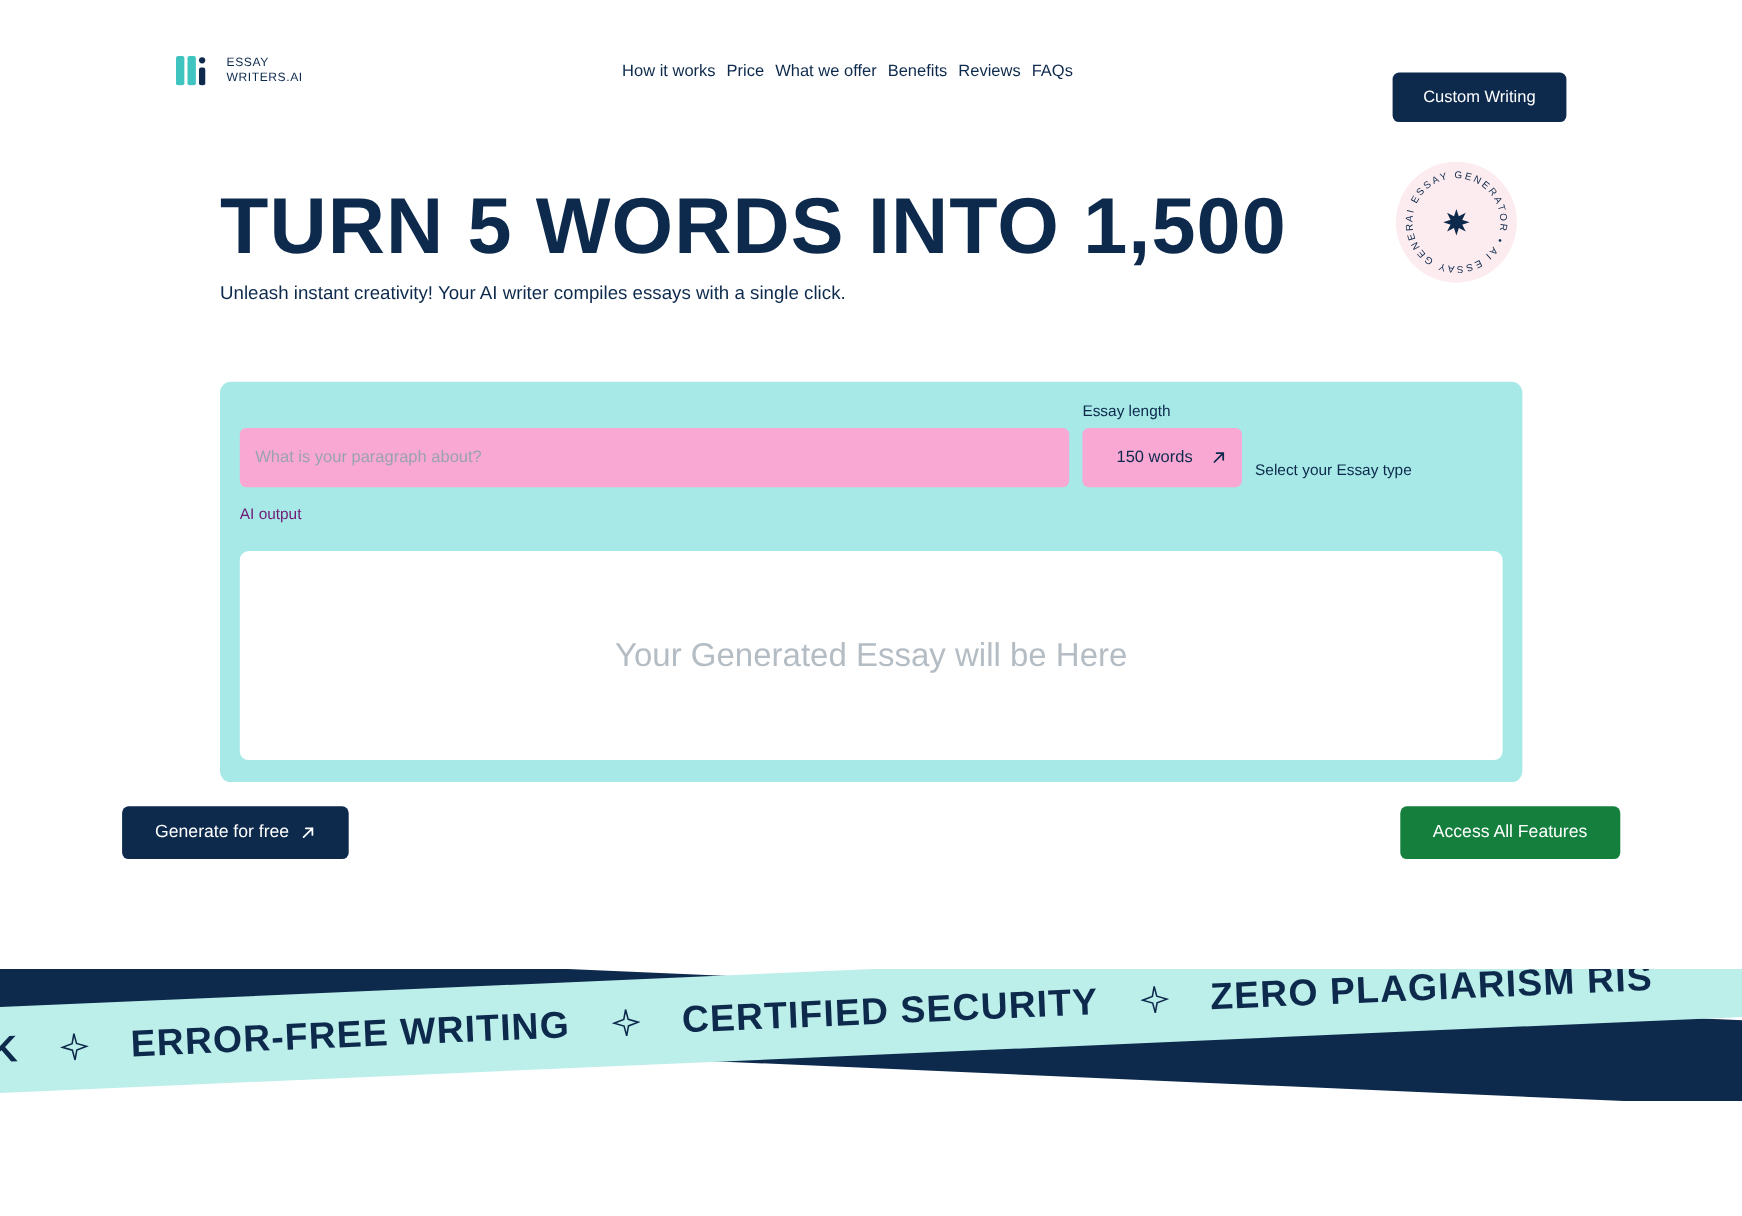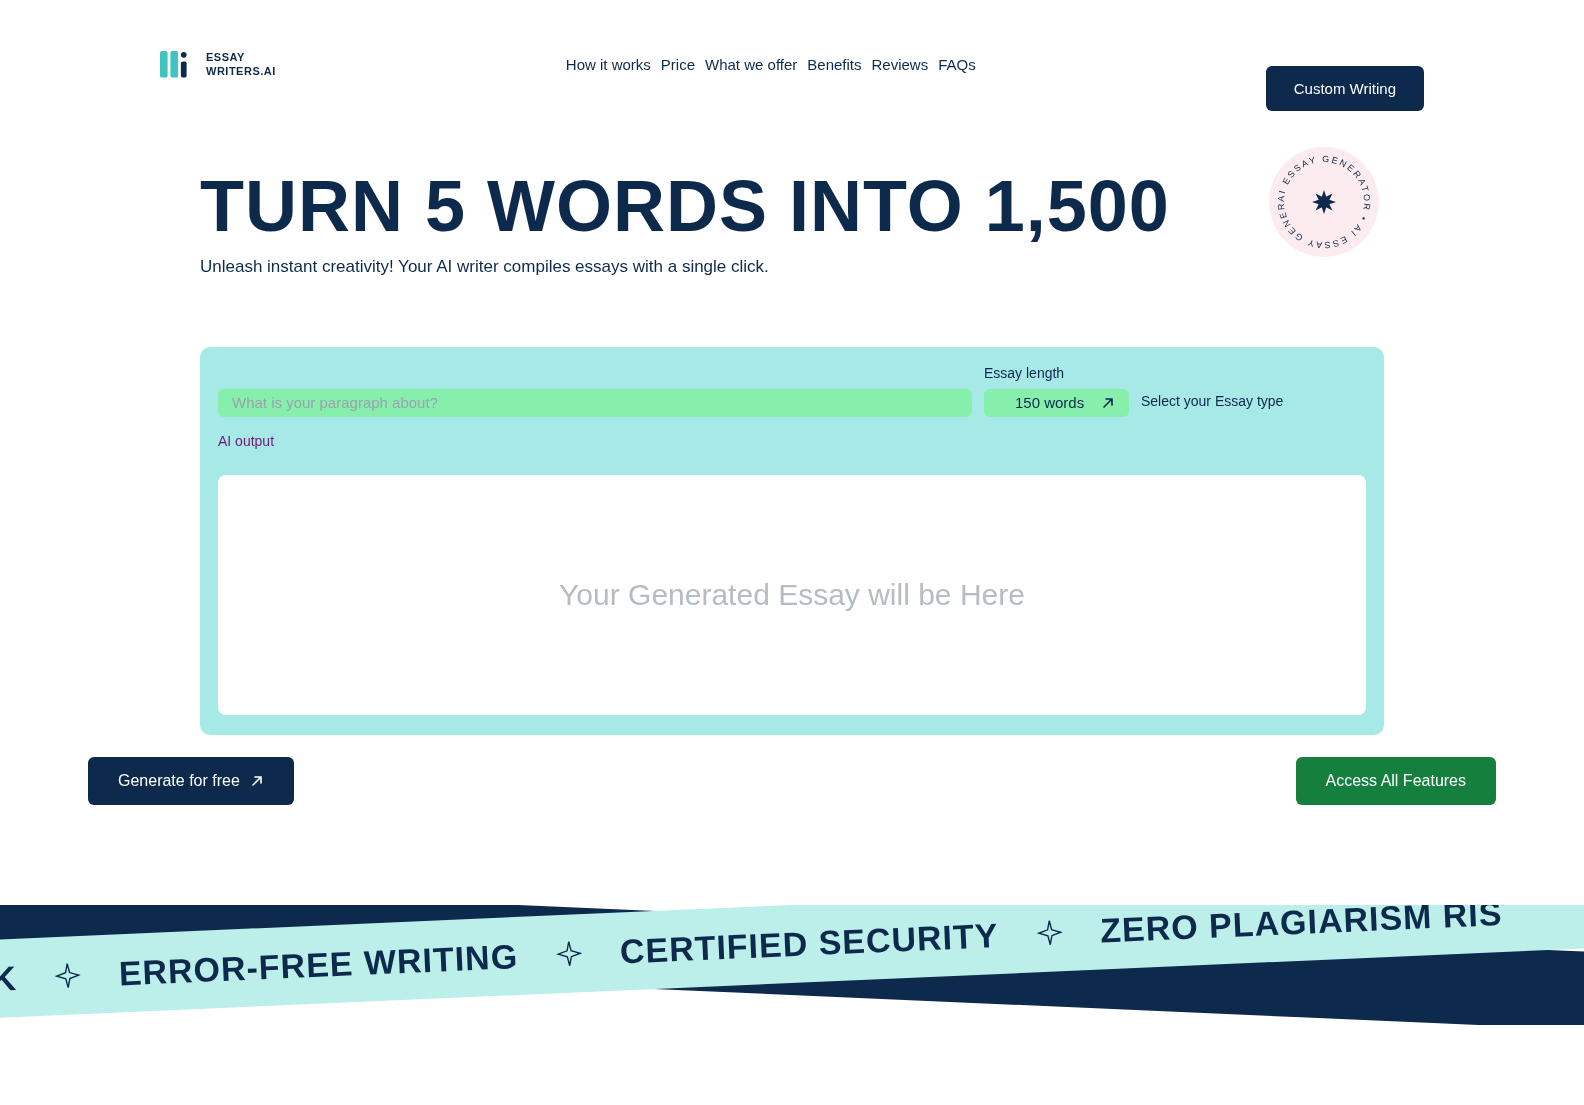--- a/index.html
+++ b/index.html
@@ -23,21 +23,21 @@
   cursor: pointer;
 }
 .logo-icon {
   width: 38px;
   height: 28px;
   display: flex;
   align-items: center;
 }
 .logo-text {
   font-size: 11px;
-  font-weight: 700;
+  font-weight: 400;
   line-height: 1.2;
   letter-spacing: 0.5px;
   color: #0d2a4d;
 }
 .nav {
   display: flex;
   gap: 10px;
   flex: 1;
   justify-content: center;
 }
@@ -104,28 +104,28 @@
 .field-topic { flex: 1; }
 .field-length { width: 145px; }
 .field-type { width: 225px; }
 .field-label {
   font-size: 14px;
   color: #0d2a4d;
   margin-bottom: 8px;
   font-weight: 400;
 }
 .input, .select {
-  background: #86efac;
+  background: #f9a8d4;
   border: none;
   border-radius: 6px;
   padding: 12px 14px;
   font-size: 15px;
   color: #0d2a4d;
   width: 100%;
-  height: 28px;
+  height: 54px;
   display: flex;
   align-items: center;
   justify-content: space-between;
 }
 .input::placeholder { color: #9aa3ad; }
 .select { cursor: pointer; }
 .select-value { color: #0d2a4d; margin-left: 17px; }
 .arrow-ne {
   width: 14px;
   height: 14px;
@@ -133,32 +133,32 @@
 }
 .output-label {
   margin-top: 16px;
   font-size: 14px;
   color: #701a75;
   margin-bottom: 26px;
 }
 .output-box {
   background: #fff;
   border-radius: 8px;
-  height: 240px;
+  height: 190px;
   display: flex;
   align-items: center;
   justify-content: center;
 }
 .output-placeholder {
   font-size: 30px;
   color: #b4bcc4;
   font-weight: 400;
 }
 .actions {
-  margin: 22px 88px 0;
+  margin: 22px 111px 0;
   display: flex;
   justify-content: space-between;
 }
 .btn-primary {
   background: #0d2a4d;
   color: #fff;
   border: none;
   padding: 15px 30px;
   border-radius: 6px;
   font-size: 16px;

